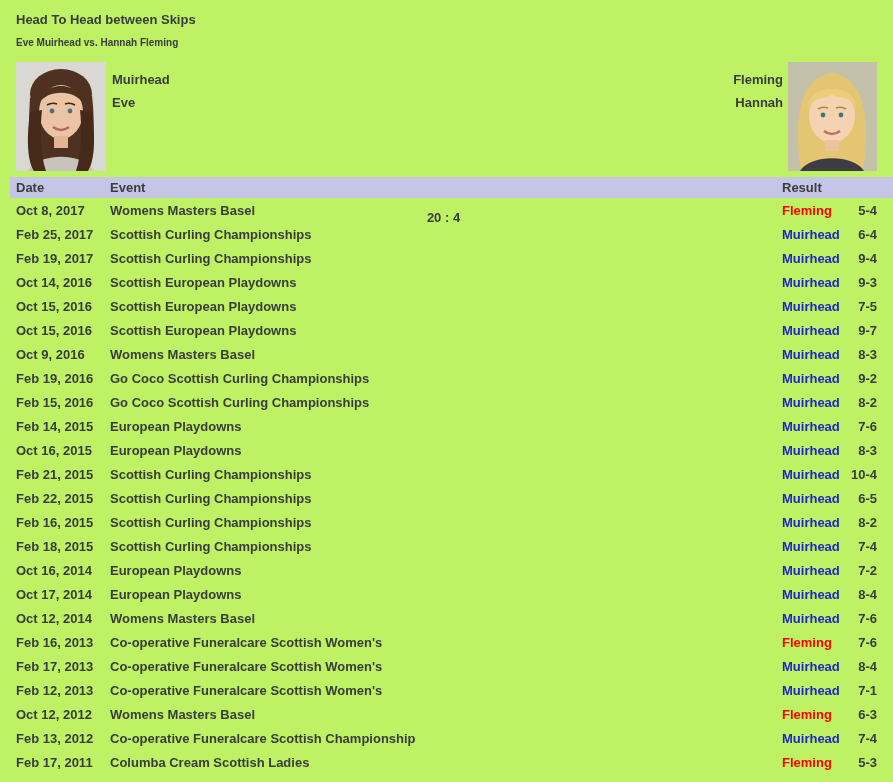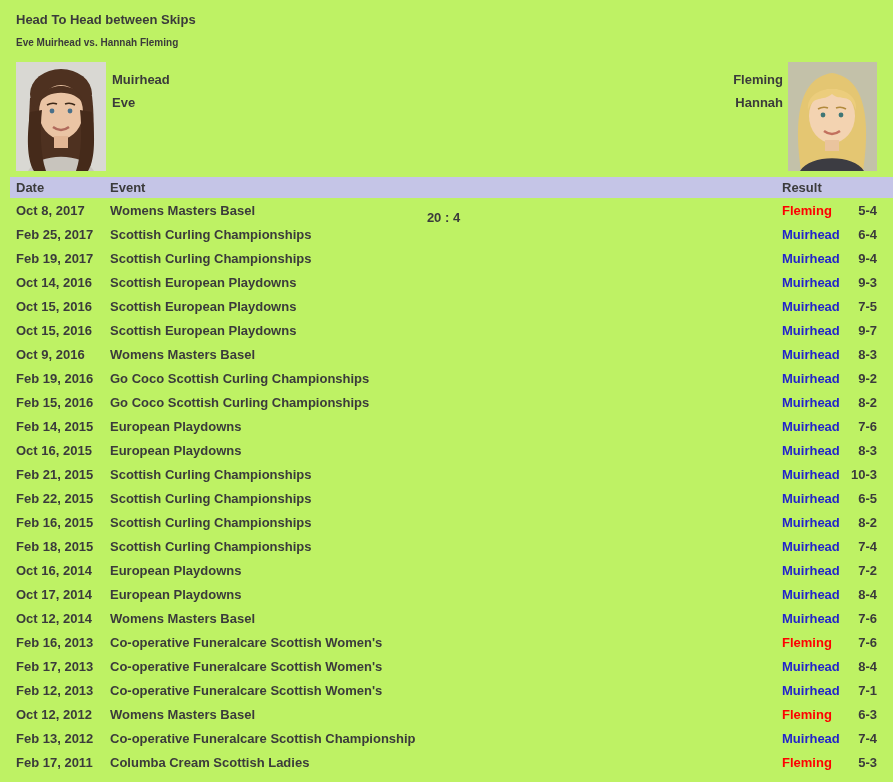--- a/index.html
+++ b/index.html
@@ -168,21 +168,21 @@
       <span class="cell c-date">Oct 16, 2015</span>
       <span class="cell c-event">European Playdowns</span>
       <span class="cell c-winner" style="color: rgb(35, 35, 204);">Muirhead</span>
       <span class="cell c-score">8-3</span>
     </div>
 
     <div class="row">
       <span class="cell c-date">Feb 21, 2015</span>
       <span class="cell c-event">Scottish Curling Championships</span>
       <span class="cell c-winner" style="color: rgb(35, 35, 204);">Muirhead</span>
-      <span class="cell c-score">10-3</span>
+      <span class="cell c-score">10-4</span>
     </div>
 
     <div class="row">
       <span class="cell c-date">Feb 22, 2015</span>
       <span class="cell c-event">Scottish Curling Championships</span>
       <span class="cell c-winner" style="color: rgb(35, 35, 204);">Muirhead</span>
       <span class="cell c-score">6-5</span>
     </div>
 
     <div class="row">

